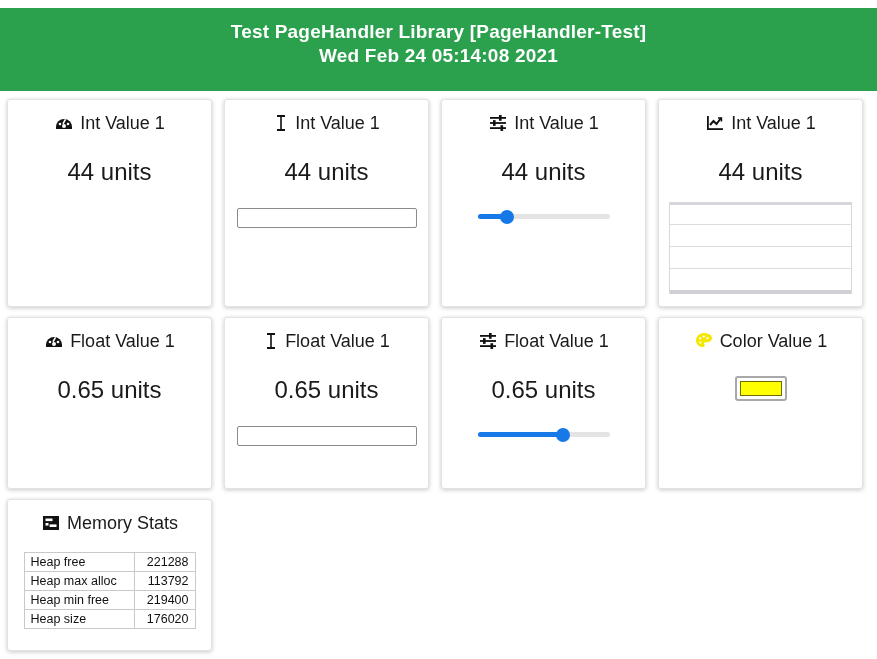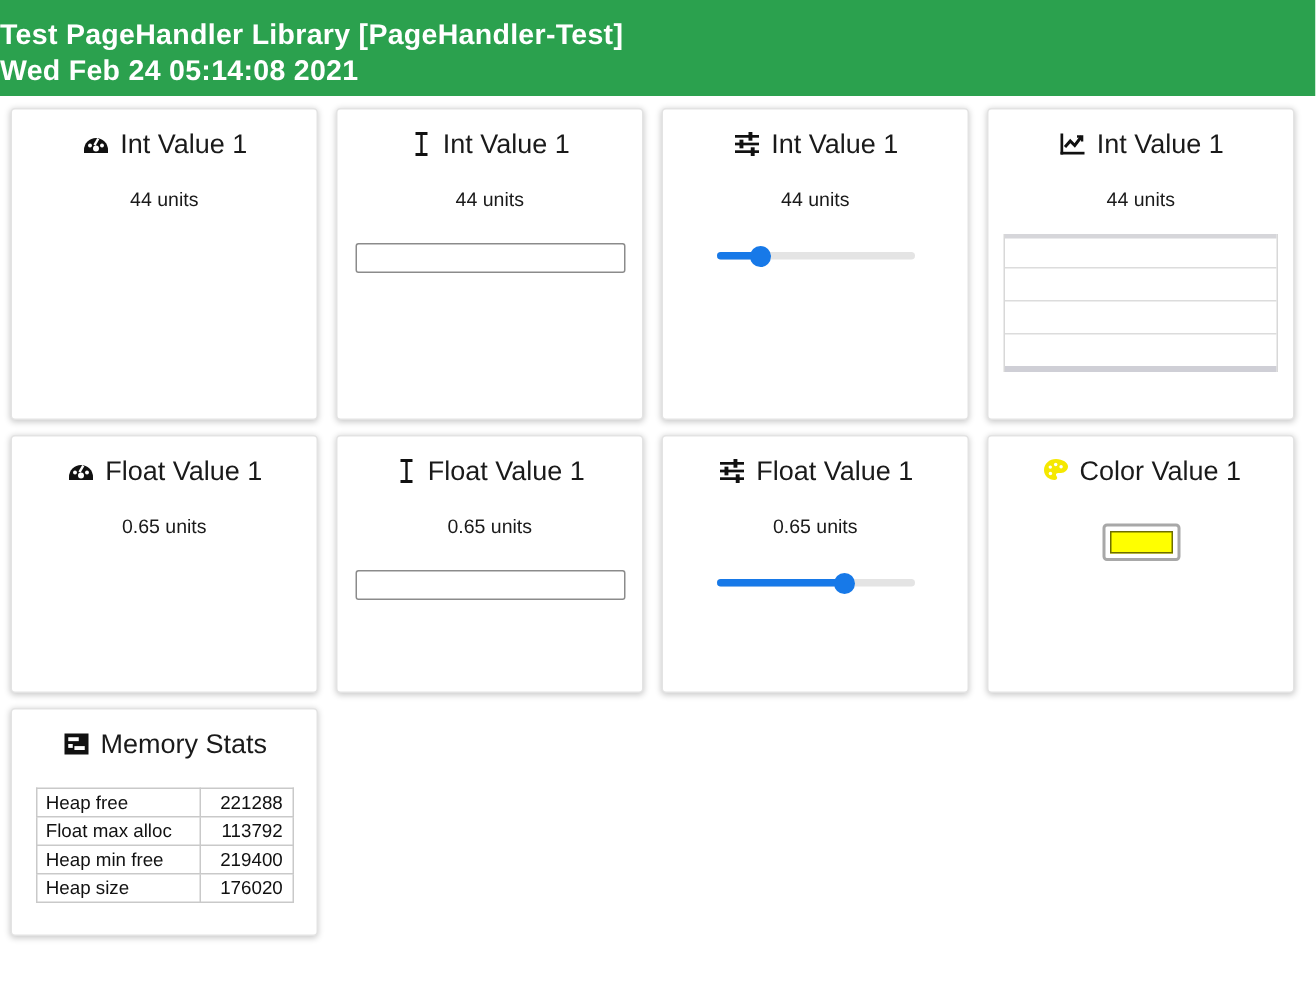--- a/index.html
+++ b/index.html
@@ -10,23 +10,24 @@
     height: 659px;
     background: #ffffff;
     font-family: "Liberation Sans", sans-serif;
     overflow: hidden;
   }
 
   
   #app-header {
     background: #2ba14e;
     color: #ffffff;
-    text-align: left;
+    text-align: center;
     padding: 12px 0 14px 0;
-    height: 64px;
+    height: 83px;
+    margin-top: 8px;
   }
   #app-header .line {
     font-weight: bold;
     font-size: 19px;
     line-height: 24px;
     letter-spacing: 0.2px;
   }
 
   
   #card-grid {
@@ -57,22 +58,22 @@
     justify-content: center;
     gap: 6px;
     font-size: 18px;
     color: #1a1a1a;
     height: 26px;
     white-space: nowrap;
   }
   .card-title .title-text { font-size: 18px; }
 
   .card-value {
-    margin-top: 16px;
-    font-size: 13px;
+    margin-top: 22px;
+    font-size: 24px;
     color: #1a1a1a;
     white-space: nowrap;
   }
 
   .card-widget {
     margin-top: auto;
     width: 100%;
     display: flex;
     justify-content: center;
     align-items: flex-end;
@@ -346,21 +347,21 @@
       </span>
       <span class="title-text">Memory Stats</span>
     </div>
     <table class="mem-table">
       <tbody>
         <tr>
           <td class="k">Heap free</td>
           <td class="v">221288</td>
         </tr>
         <tr>
-          <td class="k">Float max alloc</td>
+          <td class="k">Heap max alloc</td>
           <td class="v">113792</td>
         </tr>
         <tr>
           <td class="k">Heap min free</td>
           <td class="v">219400</td>
         </tr>
         <tr>
           <td class="k">Heap size</td>
           <td class="v">176020</td>
         </tr>

